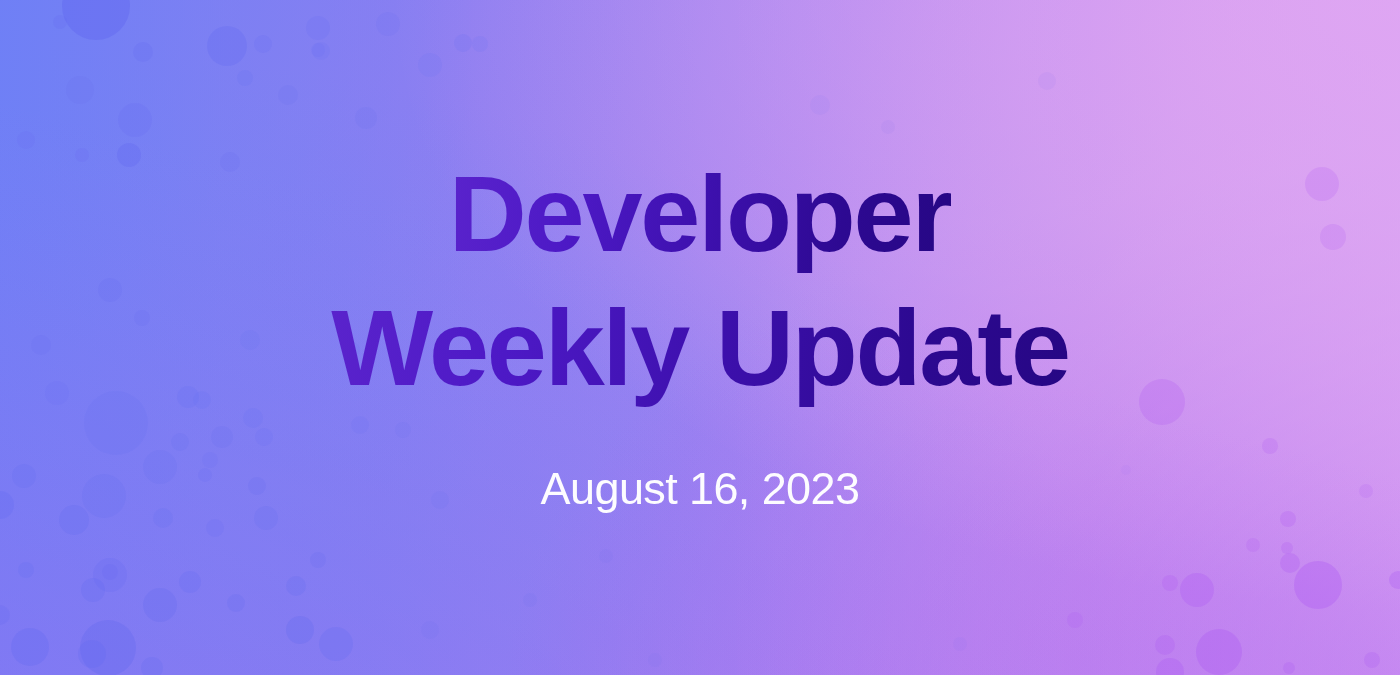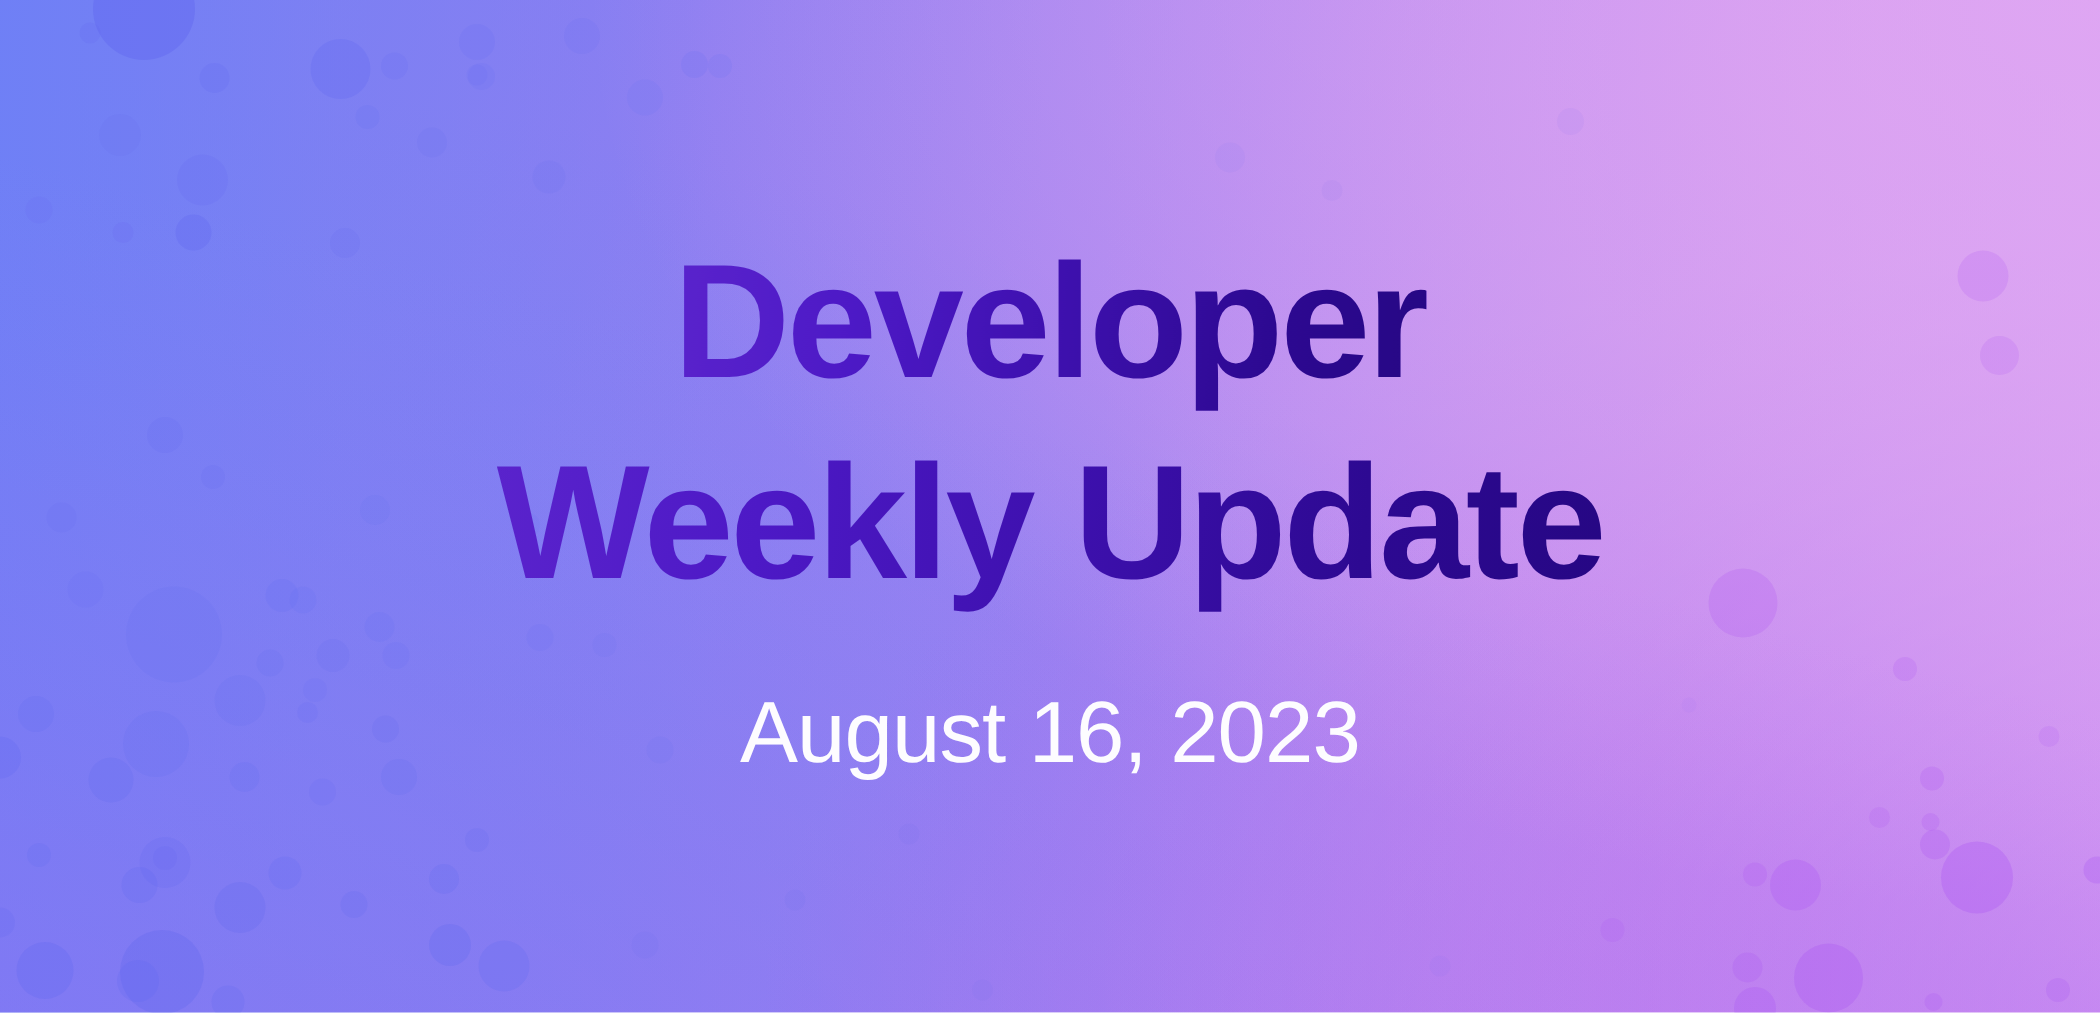--- a/index.html
+++ b/index.html
@@ -78,21 +78,21 @@
   }
   .headline-line1 { margin-top: 146px; }
   .headline-line2 { margin-top: -2px; }
 
   .subtitle {
     margin: 0;
     padding: 0;
     margin-top: 42px;
     text-align: center;
     font-weight: 400;
-    font-size: 58px;
+    font-size: 45px;
     line-height: 62px;
     letter-spacing: -0.6px;
     color: #fdfcff;
     white-space: nowrap;
   }
 </style>
 </head>
 <body>
 
 <div id="banner">

